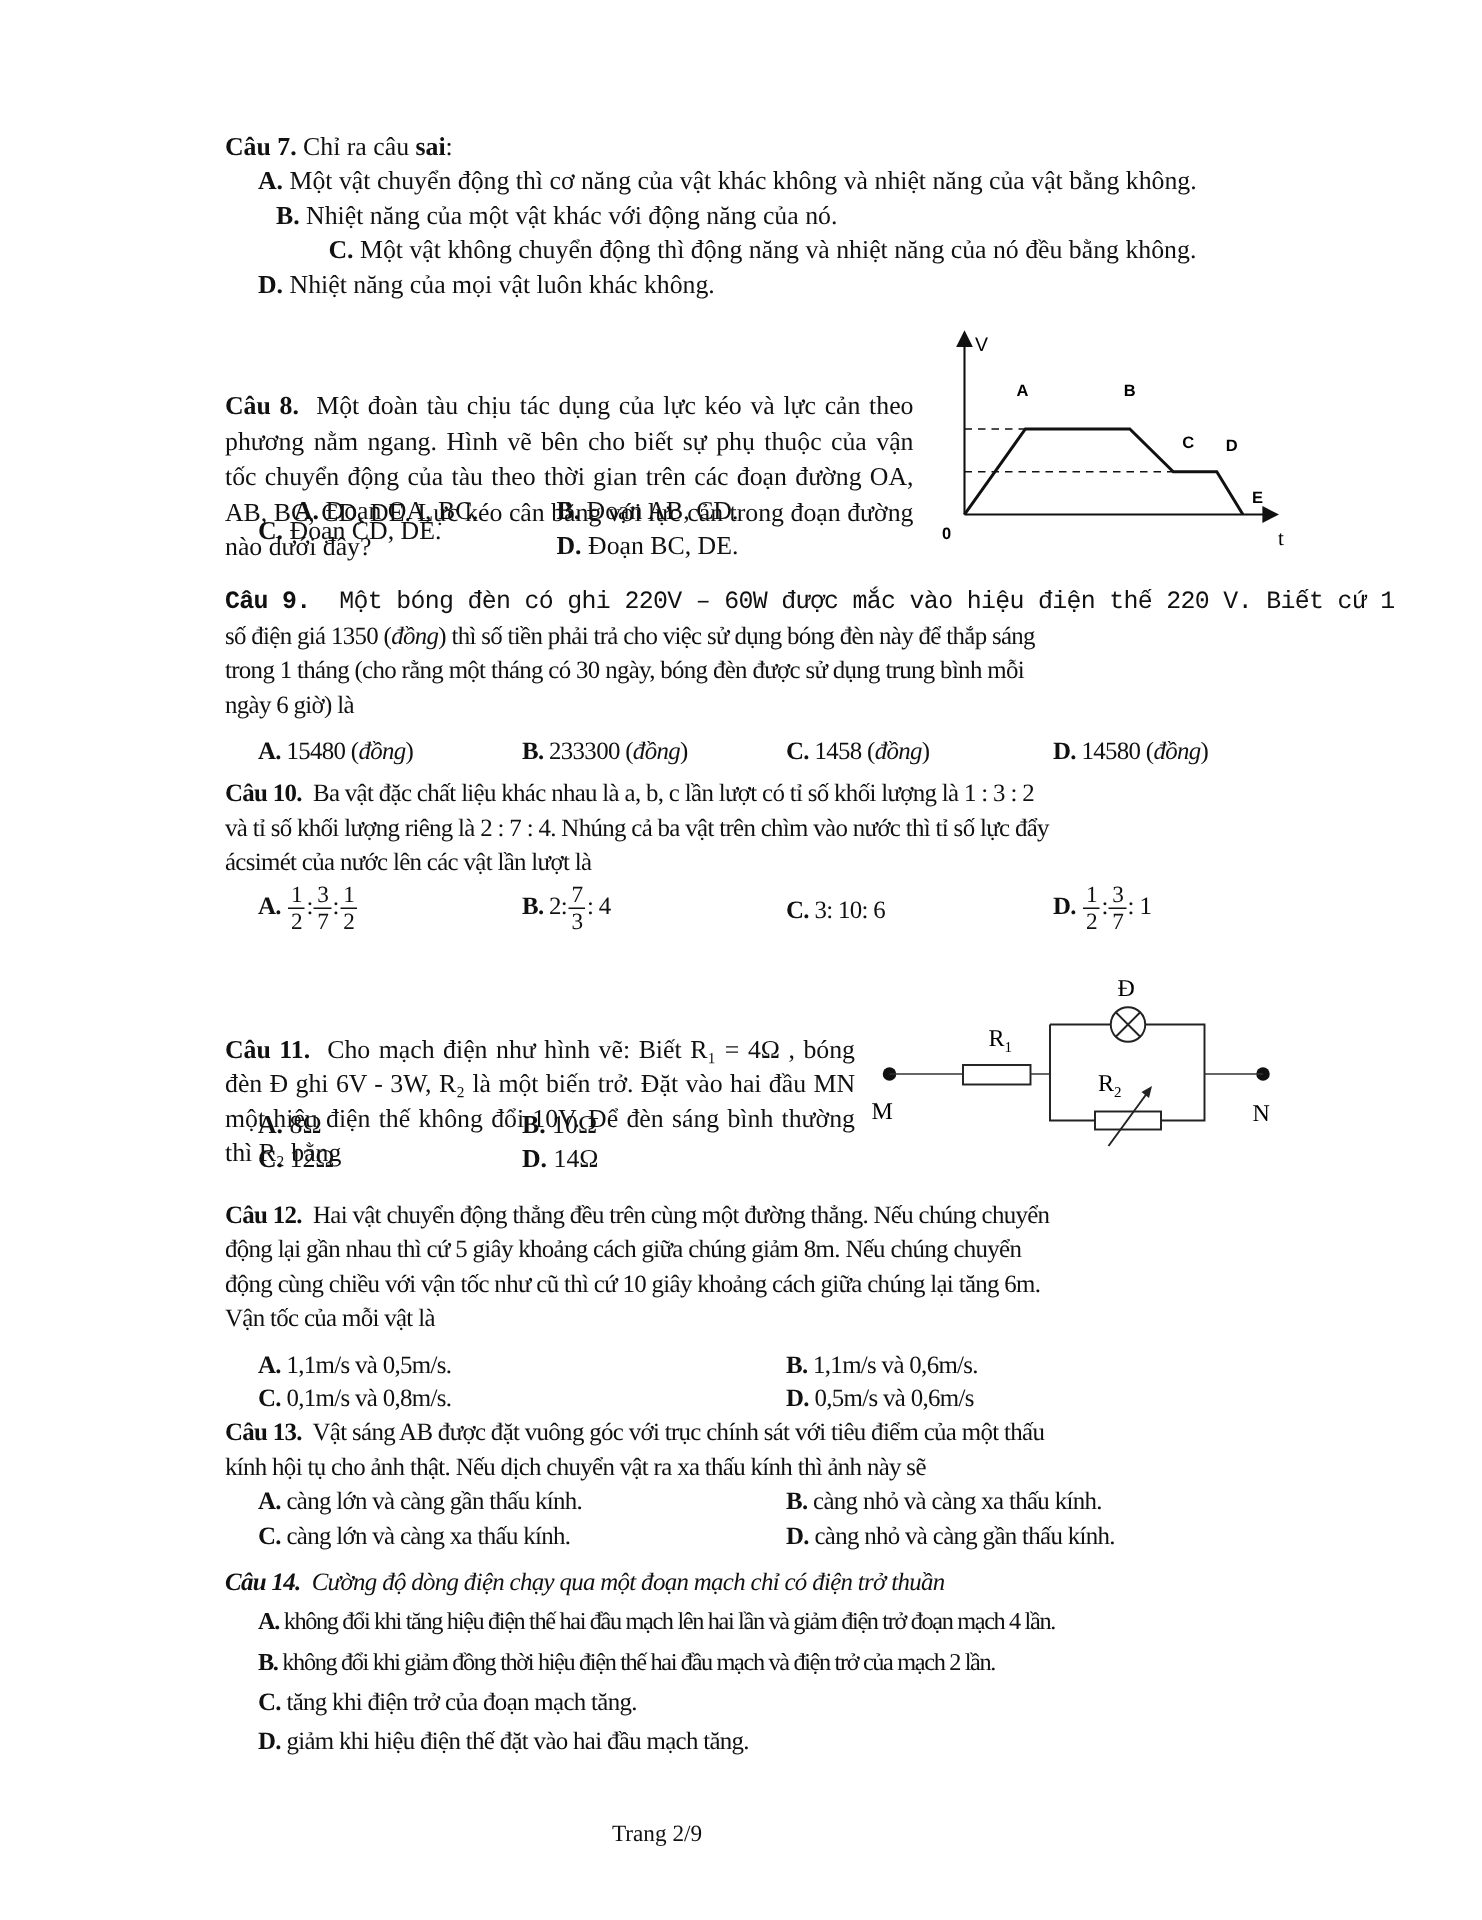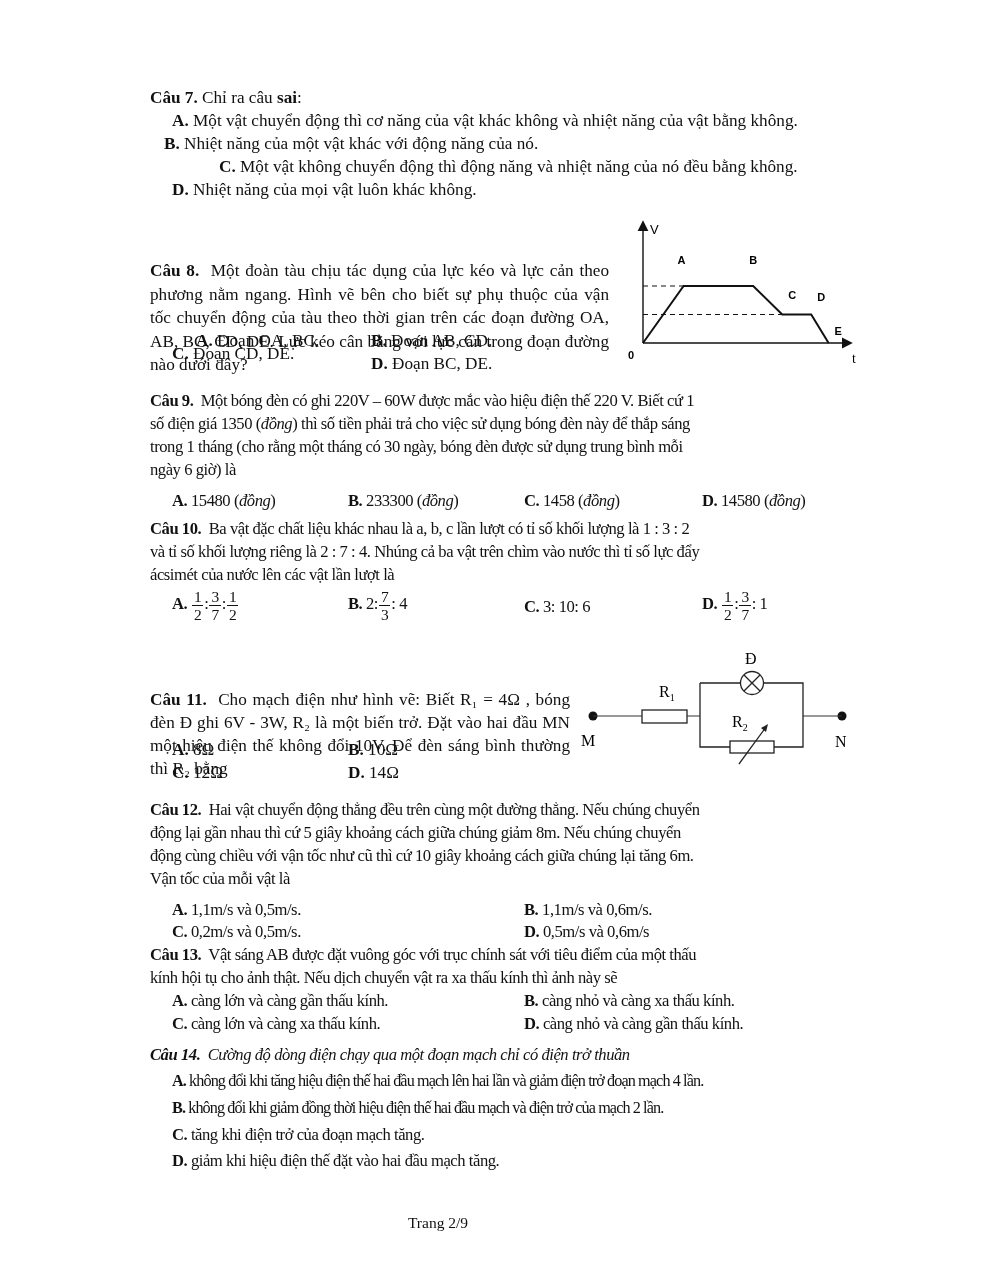--- a/index.html
+++ b/index.html
@@ -25,21 +25,21 @@
 <body>
 
 <div class="page">
 
   <div>
     <div class="line" style="left:150px; top:87px;">
       <span class="q-num">Câu 7.</span>
       <span>Chỉ ra câu </span><b>sai</b><span>:</span>
     </div>
     <div class="opt" style="left:172px; top:110px;"><span class="opt-letter">A.</span> <span>Một vật chuyển động thì cơ năng của vật khác không và nhiệt năng của vật bằng không.</span></div>
-    <div class="opt" style="left:164px; top:133px;font-family:Liberation Serif, serif;"><span class="opt-letter">B.</span> <span>Nhiệt năng của một vật khác với động năng của nó.</span></div>
+    <div class="opt" style="left:184px; top:133px;font-family:Liberation Serif, serif;"><span class="opt-letter">B.</span> <span>Nhiệt năng của một vật khác với động năng của nó.</span></div>
     <div class="opt" style="left:172px; top:156px;margin-left:47px;"><span class="opt-letter">C.</span> <span>Một vật không chuyển động thì động năng và nhiệt năng của nó đều bằng không.</span></div>
     <div class="opt" style="left:172px; top:179px;"><span class="opt-letter">D.</span> <span>Nhiệt năng của mọi vật luôn khác không.</span></div>
   </div>
 
   <div>
     <div class="just" style="left:150px; top:218px; width:459px;">
       <span class="q-num">Câu 8.</span>&nbsp; <span>Một đoàn tàu chịu tác dụng của lực kéo và lực cản theo phương nằm ngang. Hình vẽ bên cho biết sự phụ thuộc của vận tốc chuyển động của tàu theo thời gian trên các đoạn đường OA, AB, BC, CD, DE. Lực kéo cân bằng với lực cản trong đoạn đường nào dưới đây?</span>
     </div>
     <div class="opt" style="left:172px; top:330px;margin-left:24px;"><span class="opt-letter">A.</span> <span>Đoạn OA, BC.</span></div>
     <div class="opt" style="left:371px; top:330px;"><span class="opt-letter">B.</span> <span>Đoạn AB, CD.</span></div>
@@ -66,21 +66,21 @@
           <text x="57.599999999999994" y="49" font-size="11" font-weight="bold">A</text>
           <text x="129.2" y="49" font-size="11" font-weight="bold">B</text>
           <text x="168.2" y="83.5" font-size="11" font-weight="bold">C</text>
           <text x="197.2" y="85.5" font-size="11" font-weight="bold">D</text>
           <text x="214.60000000000002" y="120" font-size="11" font-weight="bold">E</text>
         </g>
     </svg>
   </div>
 
   <div>
-    <div class="line cond" style="left:150px; top:390px;">
+    <div class="line cond" style="left:150px; top:390px;font-family:Liberation Mono, monospace;">
       <span class="q-num">Câu 9.</span>&nbsp; <span>Một bóng đèn có ghi 220V – 60W được mắc vào hiệu điện thế 220 V. Biết cứ 1</span>
     </div>
     <div class="line cond" style="left:150px; top:413px;">
       <span>số điện giá 1350 (</span><i class="em">đồng</i><span>) thì số tiền phải trả cho việc sử dụng bóng đèn này để thắp sáng</span>
     </div>
     <div class="line cond" style="left:150px; top:436px;">
       <span>trong 1 tháng (cho rằng một tháng có 30 ngày, bóng đèn được sử dụng trung bình mỗi</span>
     </div>
     <div class="line cond" style="left:150px; top:459px;">
       <span>ngày 6 giờ) là</span>
@@ -144,21 +144,21 @@
 
   <div>
     <div class="line cond" style="left:150px; top:799px;">
       <span class="q-num">Câu 12.</span>&nbsp; <span>Hai vật chuyển động thẳng đều trên cùng một đường thẳng. Nếu chúng chuyển</span>
     </div>
     <div class="line cond" style="left:150px; top:822px;"><span>động lại gần nhau thì cứ 5 giây khoảng cách giữa chúng giảm 8m. Nếu chúng chuyển</span></div>
     <div class="line cond" style="left:150px; top:845px;"><span>động cùng chiều với vận tốc như cũ thì cứ 10 giây khoảng cách giữa chúng lại tăng 6m.</span></div>
     <div class="line cond" style="left:150px; top:868px;"><span>Vận tốc của mỗi vật là</span></div>
     <div class="opt cond" style="left:172px; top:899px;"><span class="opt-letter">A.</span> <span>1,1m/s và 0,5m/s.</span></div>
     <div class="opt cond" style="left:524px; top:899px;"><span class="opt-letter">B.</span> <span>1,1m/s và 0,6m/s.</span></div>
-    <div class="opt cond" style="left:172px; top:921px;"><span class="opt-letter">C.</span> <span>0,2m/s và 0,5m/s.</span></div>
+    <div class="opt cond" style="left:172px; top:921px;"><span class="opt-letter">C.</span> <span>0,1m/s và 0,8m/s.</span></div>
     <div class="opt cond" style="left:524px; top:921px;"><span class="opt-letter">D.</span> <span>0,5m/s và 0,6m/s</span></div>
   </div>
 
   <div>
     <div class="line cond" style="left:150px; top:944px;">
       <span class="q-num">Câu 13.</span>&nbsp; <span>Vật sáng AB được đặt vuông góc với trục chính sát với tiêu điểm của một thấu</span>
     </div>
     <div class="line cond" style="left:150px; top:967px;"><span>kính hội tụ cho ảnh thật. Nếu dịch chuyển vật ra xa thấu kính thì ảnh này sẽ</span></div>
     <div class="opt cond" style="left:172px; top:990px;"><span class="opt-letter">A.</span> <span>càng lớn và càng gần thấu kính.</span></div>
     <div class="opt cond" style="left:524px; top:990px;"><span class="opt-letter">B.</span> <span>càng nhỏ và càng xa thấu kính.</span></div>

